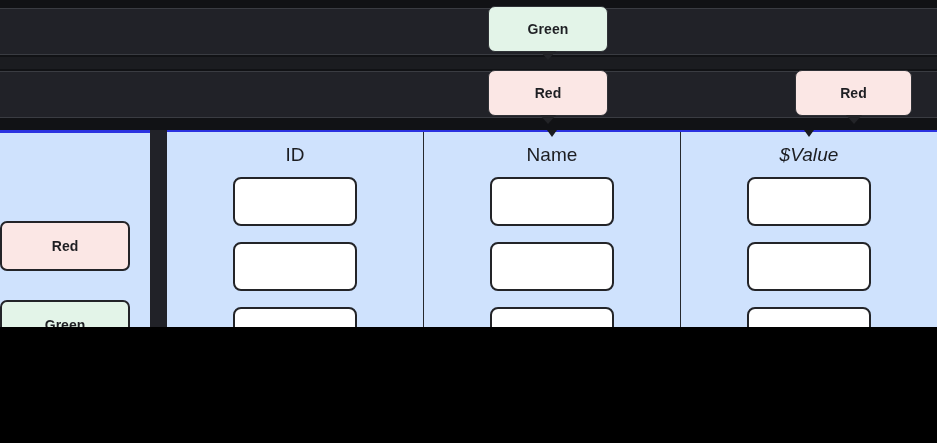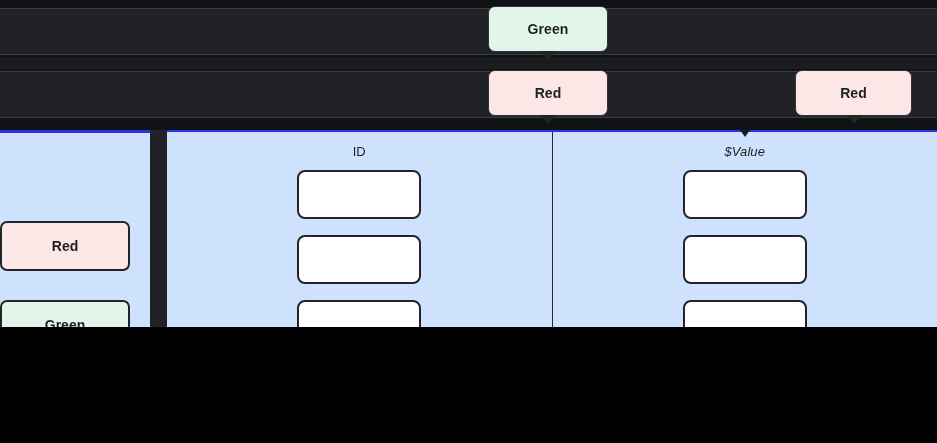--- a/index.html
+++ b/index.html
@@ -146,21 +146,21 @@
     border-right: 1px solid #26282d;
     box-sizing: border-box;
     display: flex;
     flex-direction: column;
     align-items: center;
     padding-top: 12px;
   }
   .col:last-child { border-right: none; font-style: italic; }
 
   .col-head {
-    font-size: 13px;
+    font-size: 19px;
     color: #1c1d21;
     margin-bottom: 11px;
     letter-spacing: .1px;
   }
   .cell {
     width: 124px;
     height: 49px;
     background: #ffffff;
     border: 2.5px solid #232428;
     border-radius: 8px;
@@ -224,20 +224,28 @@
 
       <div class="col">
         <div class="col-head">ID</div>
         <div class="cell"></div>
         <div class="cell"></div>
         <div class="cell"></div>
         <div class="cell"></div>
       </div>
 
 
+      <div class="col">
+        <div class="tick" style="left:50%;margin-left:-5px;"></div>
+        <div class="col-head">Name</div>
+        <div class="cell"></div>
+        <div class="cell"></div>
+        <div class="cell"></div>
+        <div class="cell"></div>
+      </div>
 
 
       <div class="col">
         <div class="tick" style="left:50%;margin-left:-5px;"></div>
         <div class="col-head">$Value</div>
         <div class="cell"></div>
         <div class="cell"></div>
         <div class="cell"></div>
         <div class="cell"></div>
       </div>

